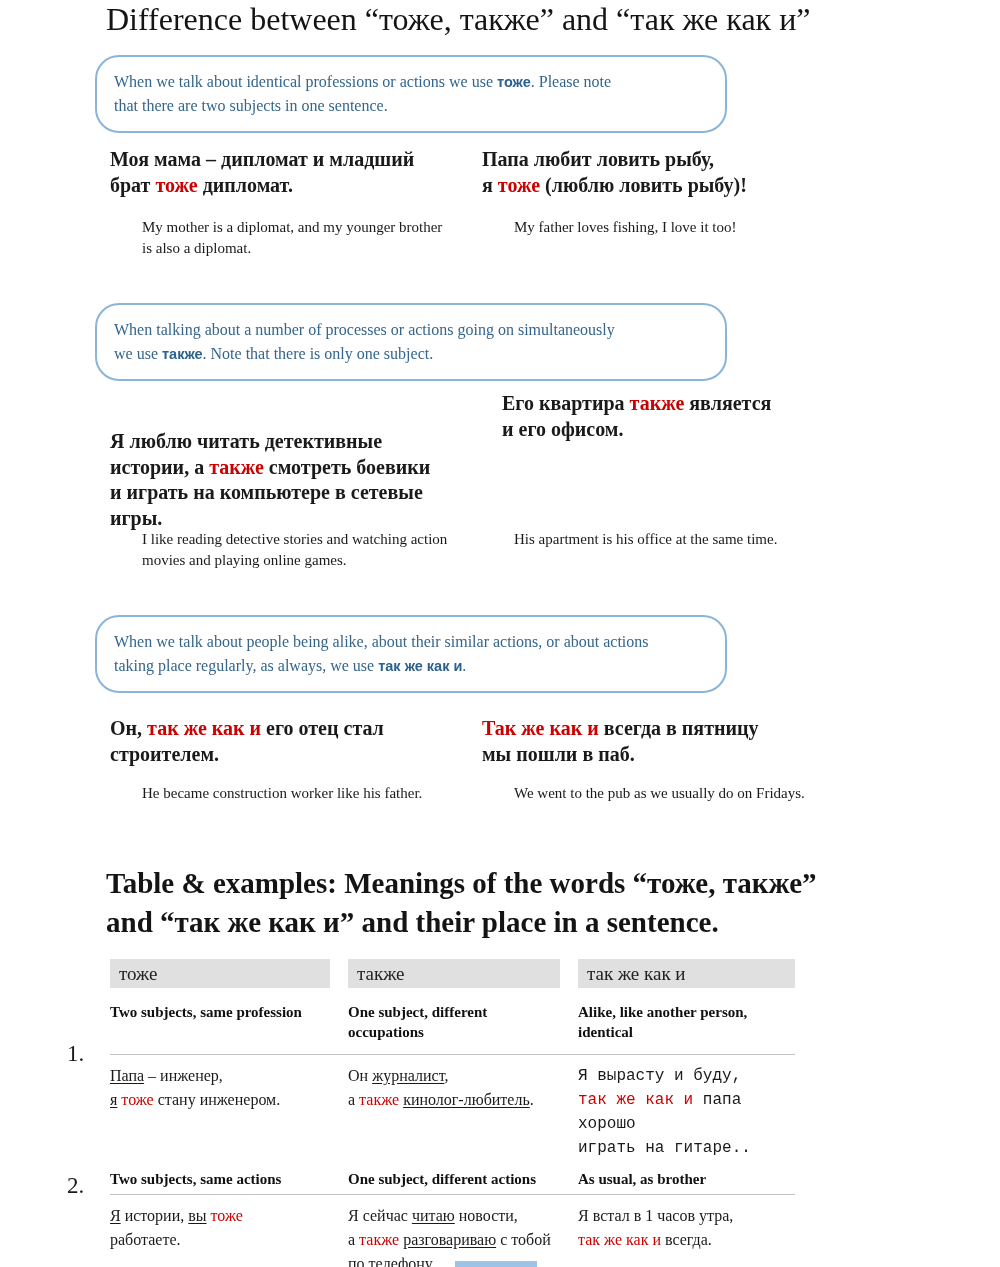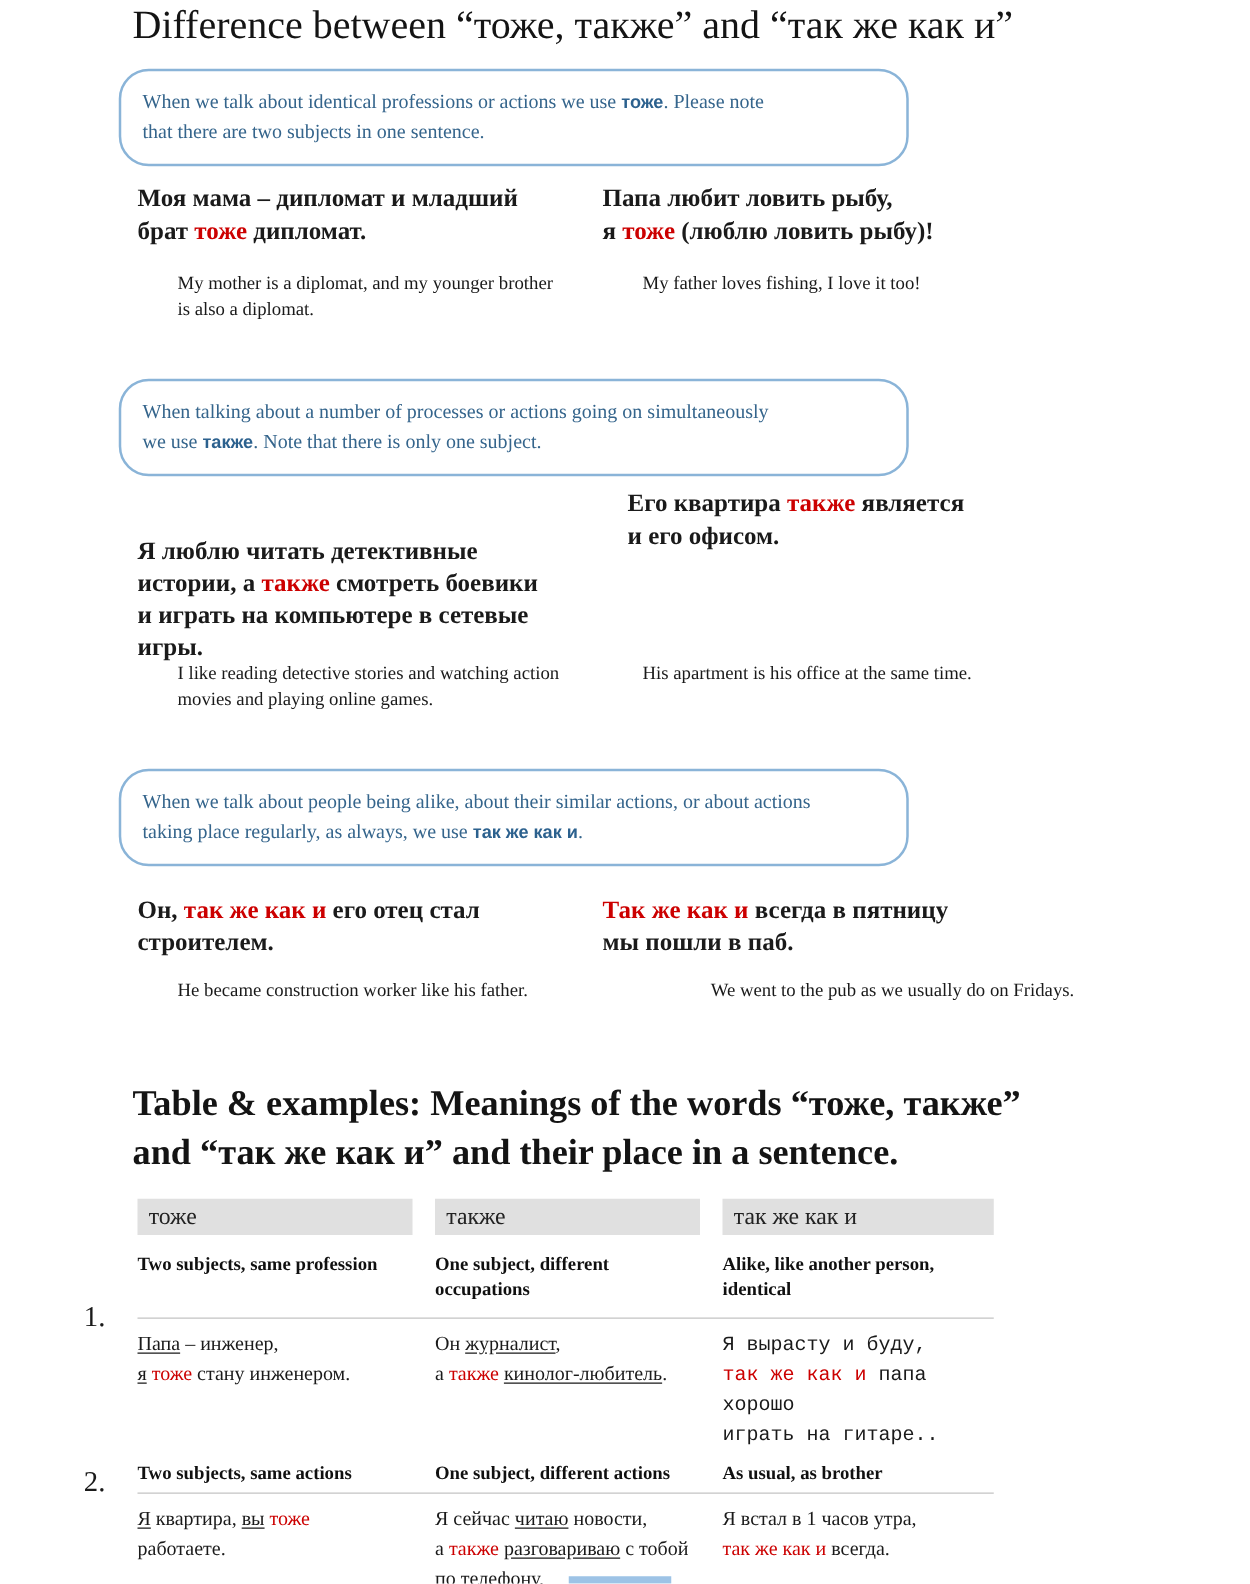--- a/index.html
+++ b/index.html
@@ -66,21 +66,21 @@
   <div class="note-box abs" style="left:95px; top:615px;">
     <p class="note-text"><span>When we talk about people being alike, about their similar actions, or about actions
 taking place regularly, as always, we use </span><span class="seg-kw">так же как и</span><span>.</span></p>
   </div>
 
   <div class="ru abs" style="left:110px; top:716px; width:375px;"><span>Он, </span><span class="seg-red">так же как и</span><span> его отец стал
 строителем.</span></div>
   <div class="ru abs" style="left:482px; top:716px; width:345px;"><span class="seg-red">Так же как и</span><span> всегда в пятницу
 мы пошли в паб.</span></div>
   <div class="en abs" style="left:110px; top:783px; width:380px;">He became construction worker like his father.</div>
-  <div class="en abs" style="left:492px; top:783px; width:380px;text-align:center;">We went to the pub as we usually do on Fridays.</div>
+  <div class="en abs" style="left:482px; top:783px; width:380px;">We went to the pub as we usually do on Fridays.</div>
 
   <h2 class="sec-title abs" style="left:106px; top:864px;">Table &amp; examples: Meanings of the words “тоже, также”
 and “так же как и” and their place in a sentence.</h2>
 
   <div class="th abs" style="left:110px; top:959px; width:220px;">тоже</div>
   <div class="th abs" style="left:348px; top:959px; width:212px;">также</div>
   <div class="th abs" style="left:578px; top:959px; width:217px;">так же как и</div>
 
   <div class="sub abs" style="left:110px; top:1002px; width:230px;">Two subjects, same profession</div>
   <div class="sub abs" style="left:348px; top:1002px; width:235px;">One subject, different
@@ -99,21 +99,21 @@
 </span><span class="seg-red">так же как и</span><span> папа хорошо
 играть на гитаре..</span></div>
 
   <div class="sub abs" style="left:110px; top:1169px; width:230px;">Two subjects, same actions</div>
   <div class="sub abs" style="left:348px; top:1169px; width:235px;">One subject, different actions</div>
   <div class="sub abs" style="left:578px; top:1169px; width:230px;">As usual, as brother</div>
 
   <div class="rownum abs" style="left:67px; top:1173px;">2.</div>
   <div class="hline abs" style="left:110px; top:1194px; width:685px;"></div>
 
-  <div class="cell abs" style="left:110px; top:1204px; width:235px;"><span class="seg-u">Я</span><span> квартира, </span><span class="seg-u">вы</span><span> </span><span class="seg-red">тоже</span><span>
+  <div class="cell abs" style="left:110px; top:1204px; width:235px;"><span class="seg-u">Я</span><span> истории, </span><span class="seg-u">вы</span><span> </span><span class="seg-red">тоже</span><span>
 работаете.</span></div>
   <div class="cell abs" style="left:348px; top:1204px; width:230px;"><span>Я сейчас </span><span class="seg-u">читаю</span><span> новости,
 а </span><span class="seg-red">также</span><span> </span><span class="seg-u">разговариваю</span><span> с тобой
 по телефону.</span></div>
   <div class="cell abs" style="left:578px; top:1204px; width:220px;"><span>Я встал в 1 часов утра,
 </span><span class="seg-red">так же как и</span><span> всегда.</span></div>
 
   <div class="bottom-bar abs" style="left:455px; top:1261px; width:82px; height:6px;"></div>
 
 </div>

